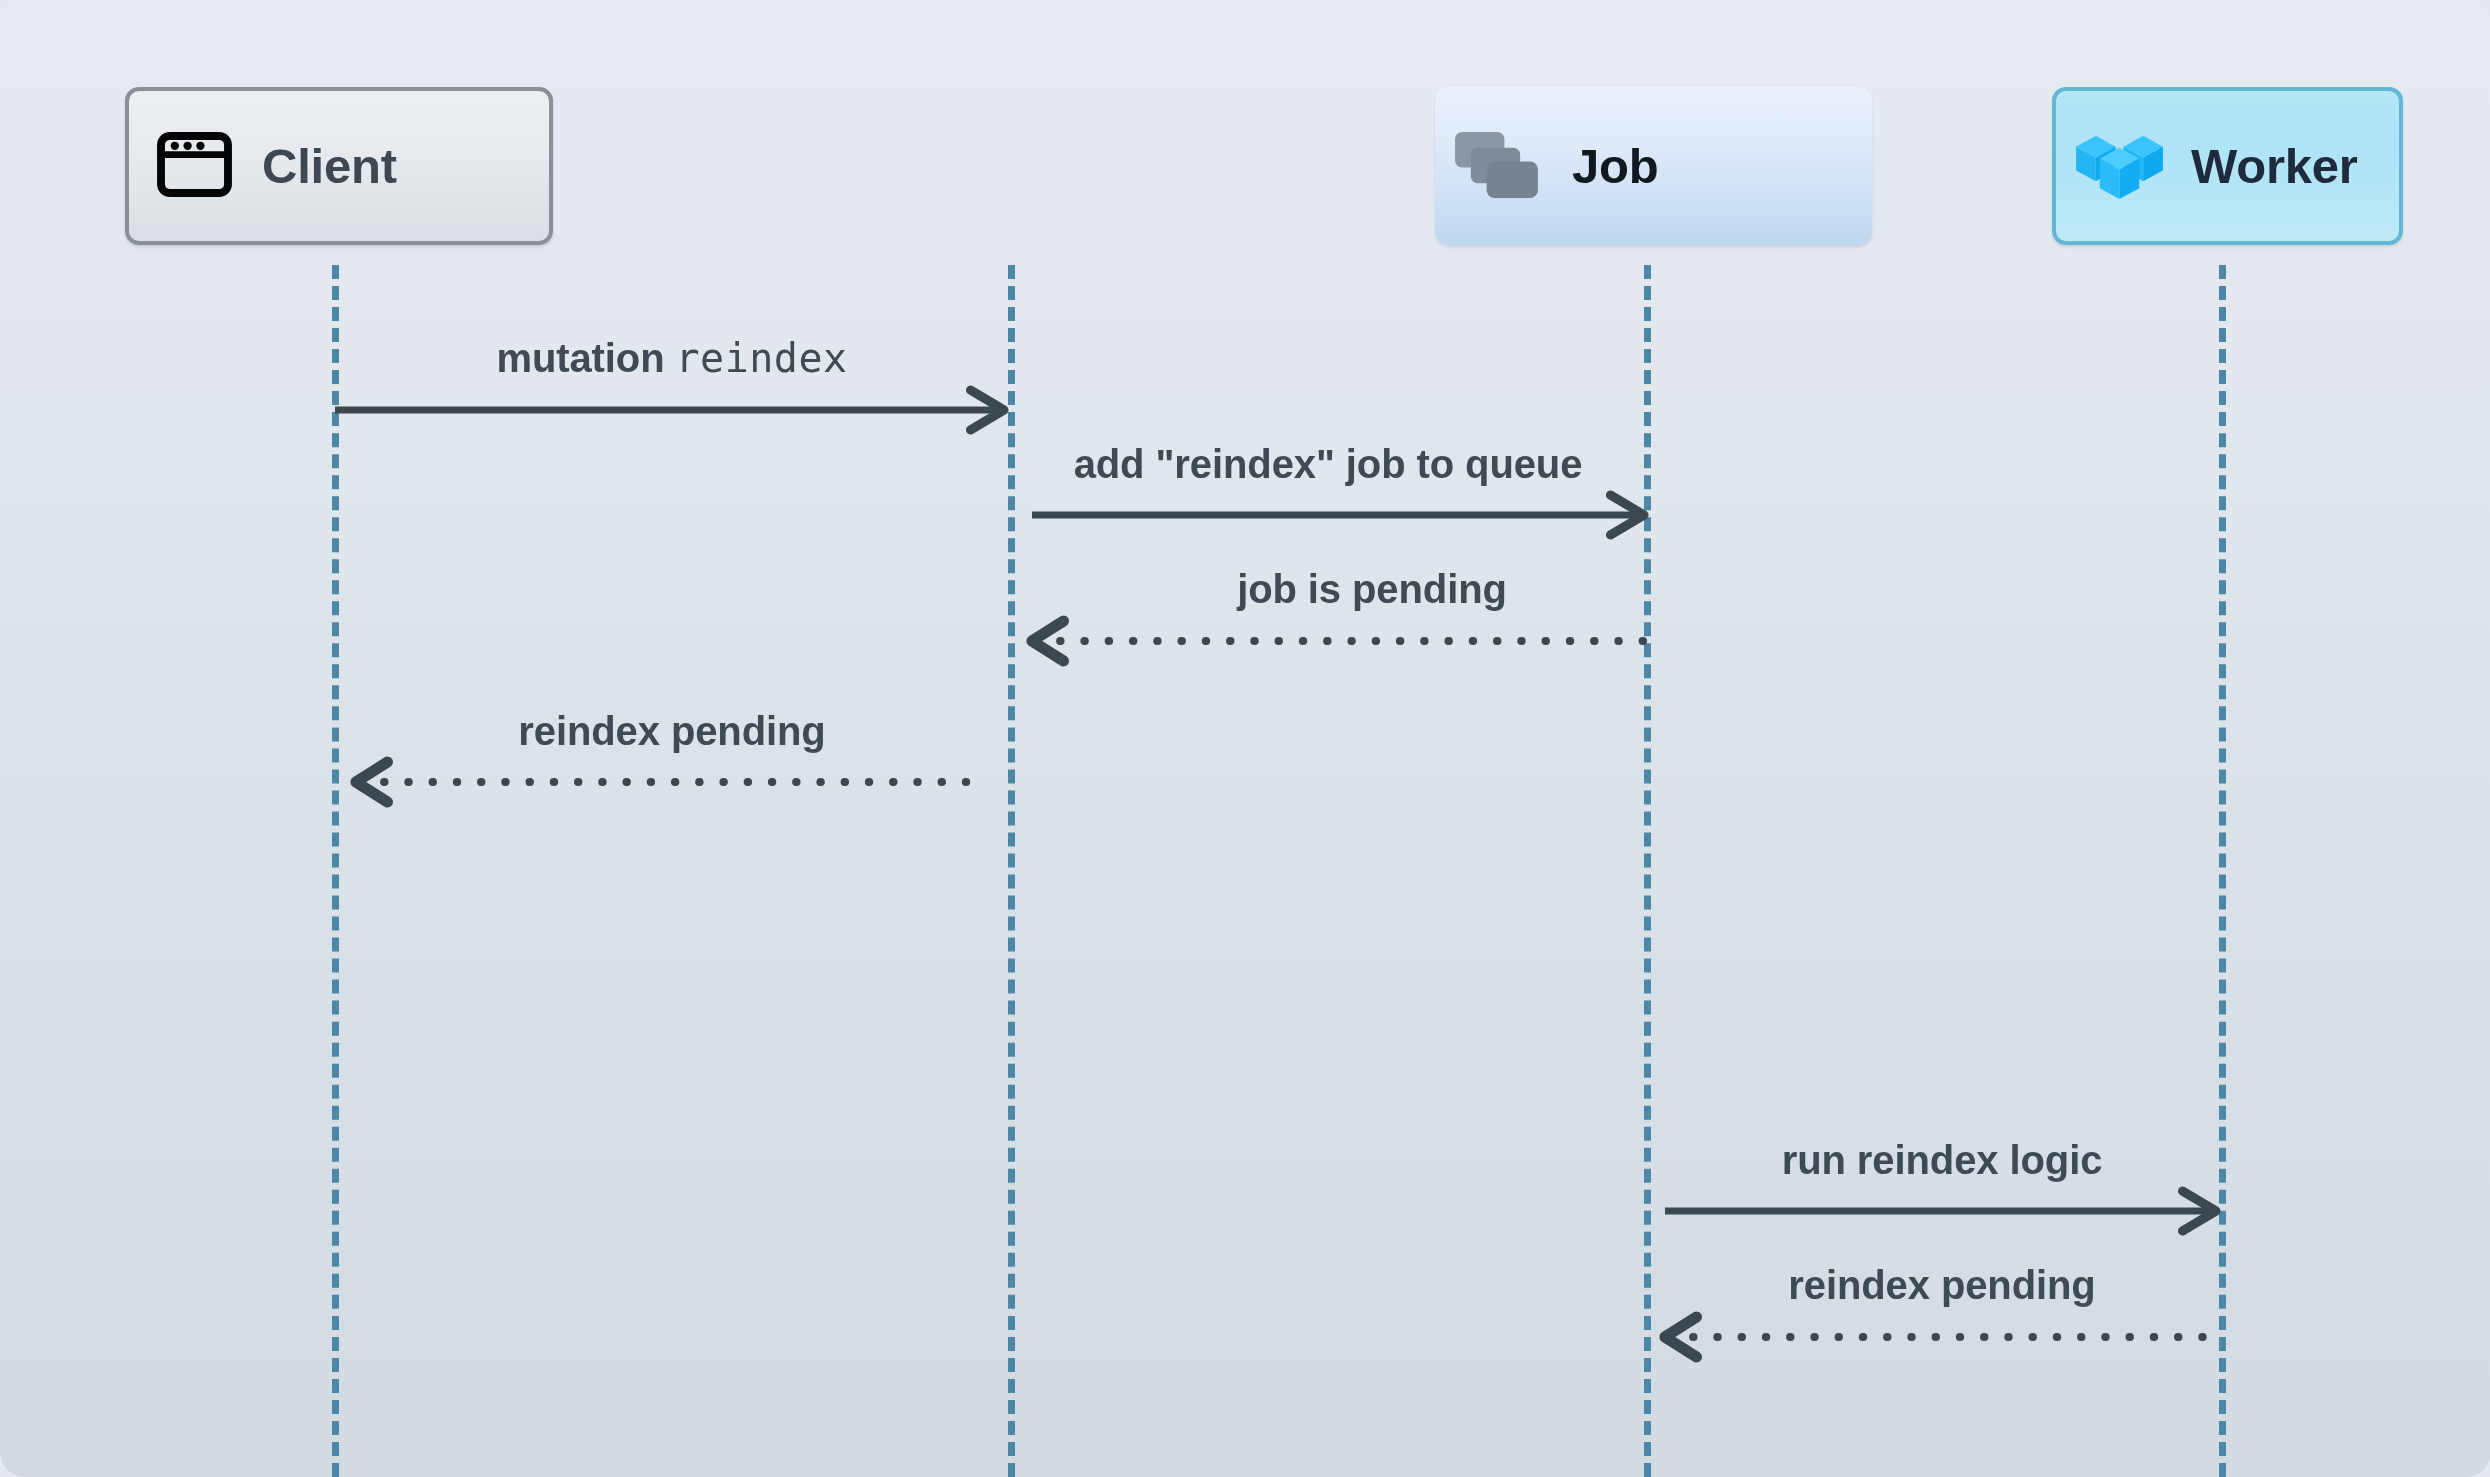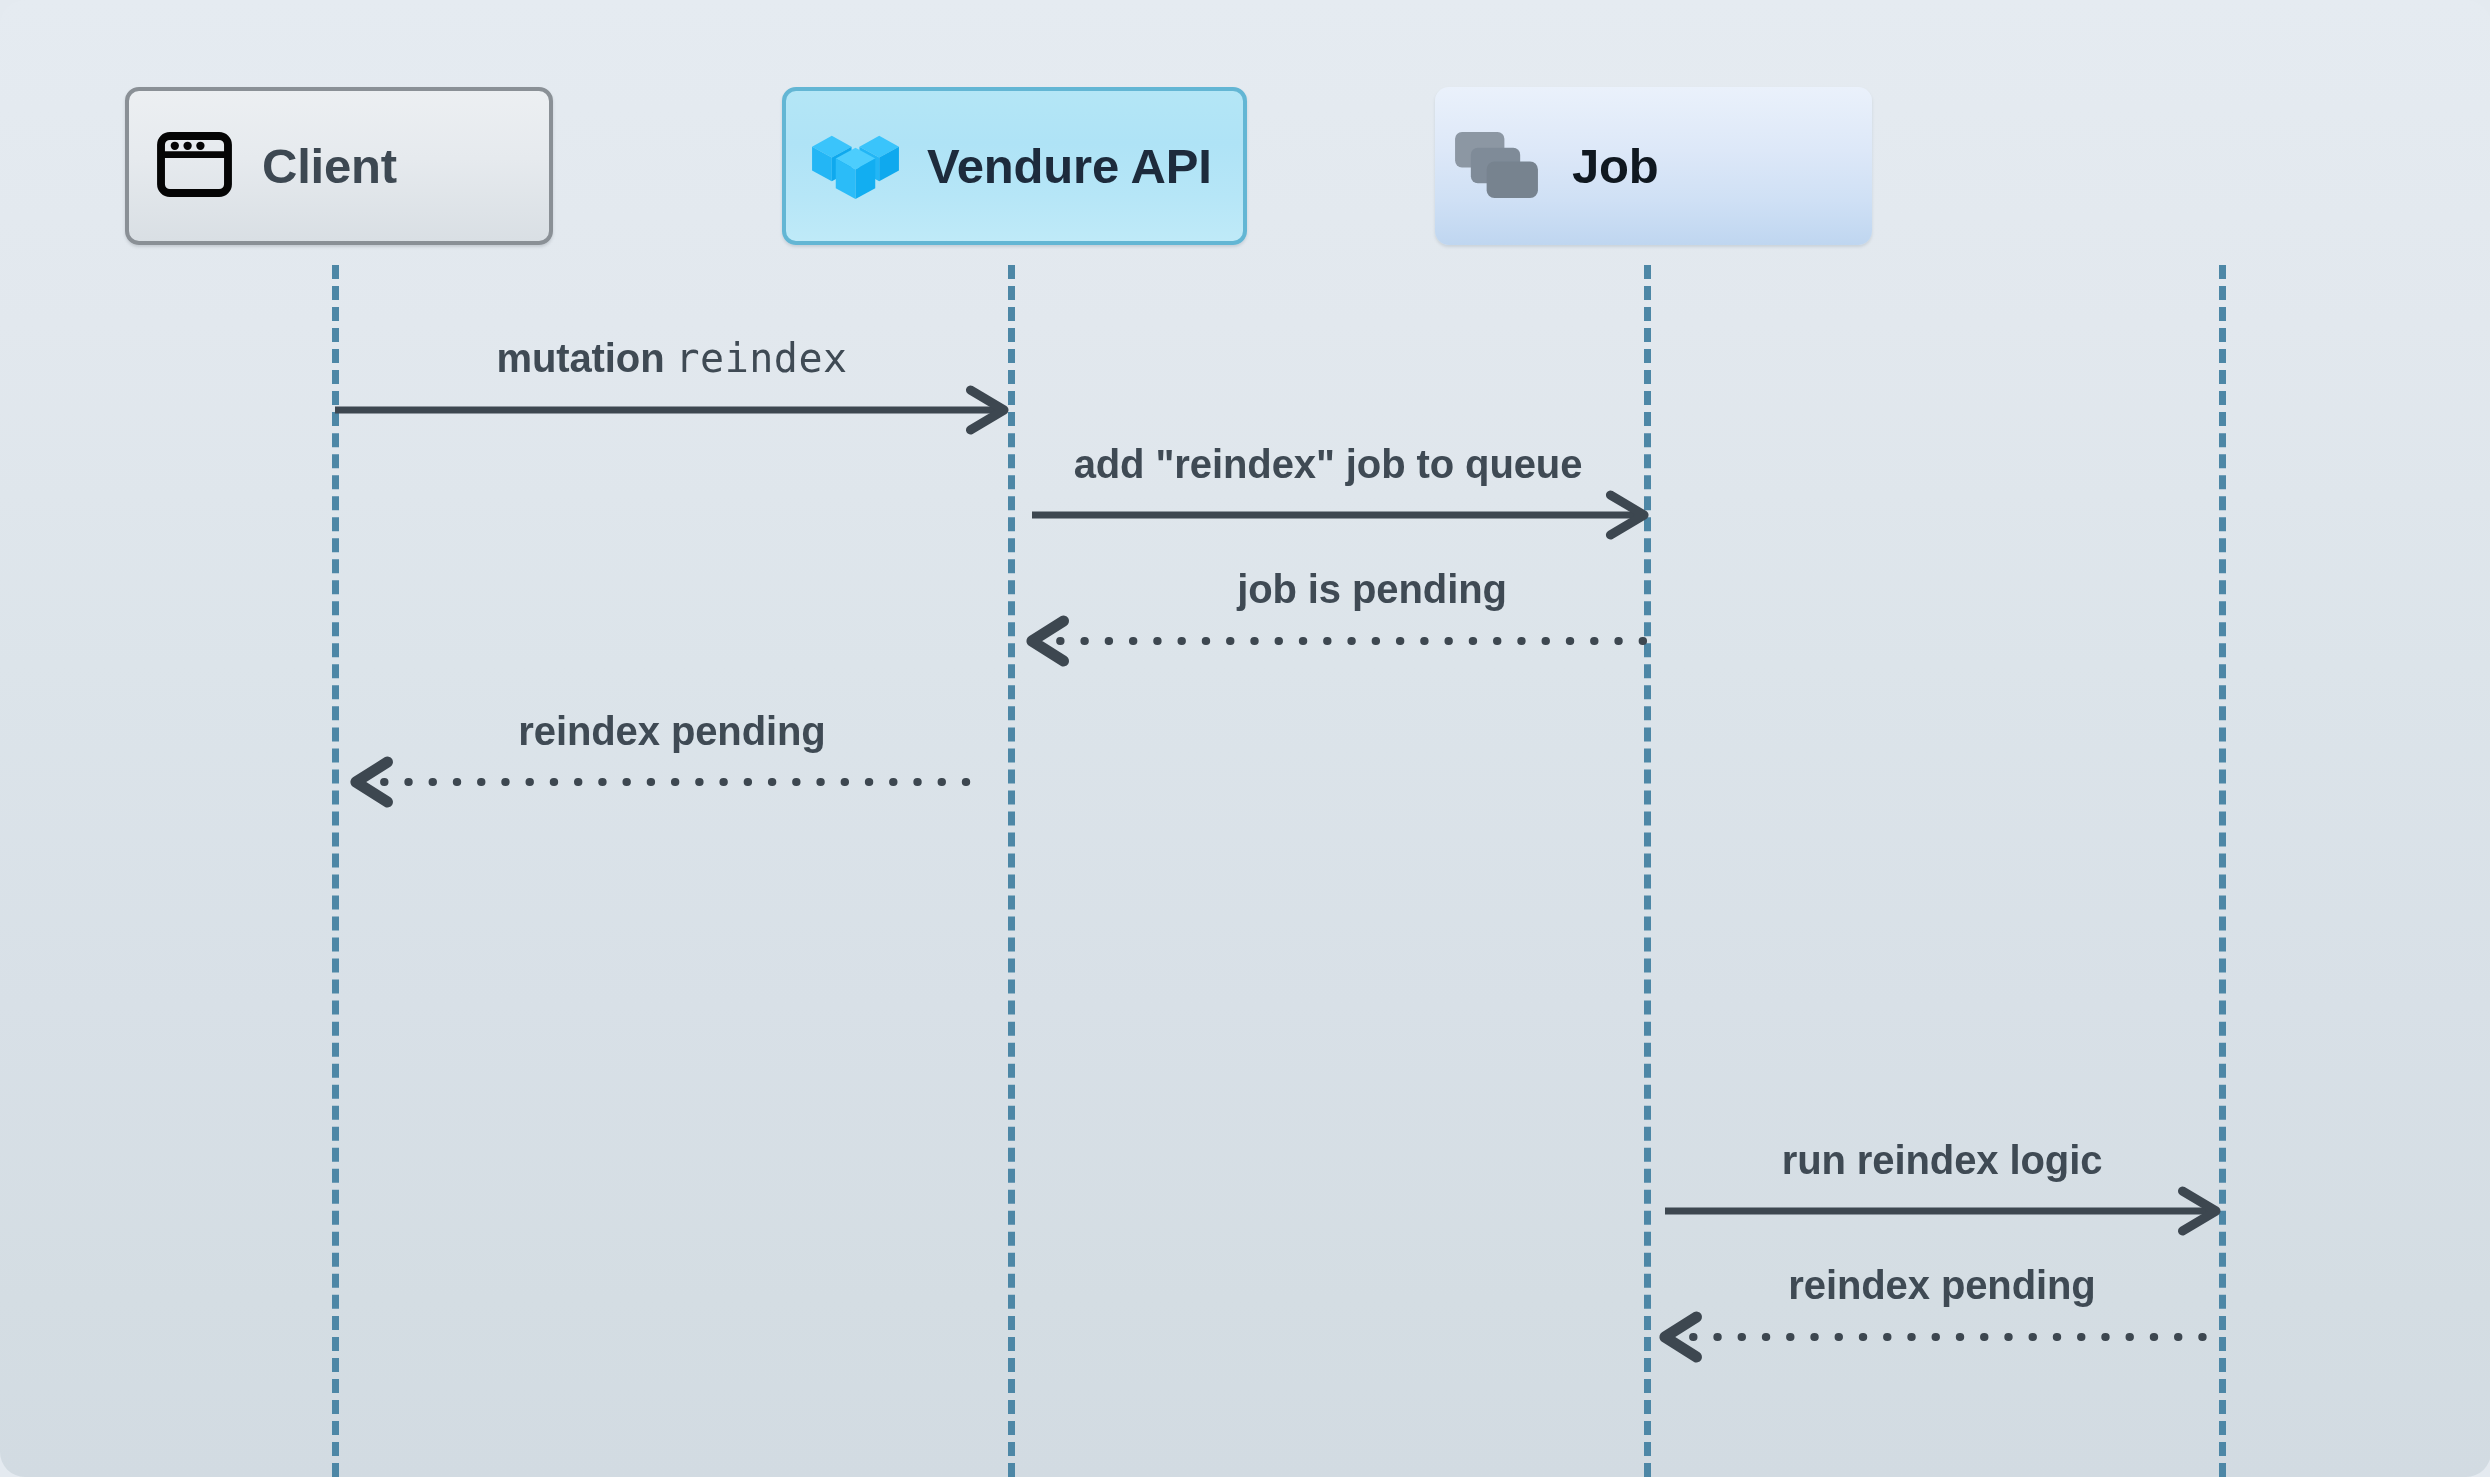--- a/index.html
+++ b/index.html
@@ -106,51 +106,48 @@
         <rect x="4" y="4" width="68" height="58" rx="9" ry="9" fill="none" stroke="#050505" stroke-width="8"></rect>
         <line x1="6" y1="23" x2="70" y2="23" stroke="#050505" stroke-width="7"></line>
         <circle cx="18" cy="14" r="4.2" fill="#050505"></circle>
         <circle cx="31" cy="14" r="4.2" fill="#050505"></circle>
         <circle cx="44" cy="14" r="4.2" fill="#050505"></circle>
       </svg>
     </span>
     <span class="p-label">Client</span>
   </div>
 
-  <div class="participant p-vendure">
-    <span class="p-icon">
-      <svg width="95" height="77" viewBox="0 0 96 78">
-
-        <polygon points="4,21 24,10 44,21 24,32" fill="#3ac4fb"></polygon>
-        <polygon points="4,21 24,32 24,56 4,45" fill="#23b6f5"></polygon>
-        <polygon points="24,32 44,21 44,45 24,56" fill="#0fa9ee"></polygon>
-
-        <polygon points="52,21 72,10 92,21 72,32" fill="#3ac4fb"></polygon>
-        <polygon points="52,21 72,32 72,56 52,45" fill="#23b6f5"></polygon>
-        <polygon points="72,32 92,21 92,45 72,56" fill="#0fa9ee"></polygon>
-
-        <polygon points="28,33 48,22 68,33 48,44" fill="#4ccdfd"></polygon>
-        <polygon points="28,33 48,44 48,74 28,63" fill="#2bbcf8"></polygon>
-        <polygon points="48,44 68,33 68,63 48,74" fill="#12aef1"></polygon>
-      </svg>
-    </span>
-    <span class="p-label">Vendure API</span>
-  </div>
 
   <div class="participant p-job">
     <span class="p-icon">
       <svg width="91" height="73" viewBox="0 0 92 74">
         <rect x="4" y="4" width="50" height="36" rx="7" ry="7" fill="#8c97a3"></rect>
         <rect x="20" y="20" width="50" height="36" rx="7" ry="7" fill="#7f8b98"></rect>
         <rect x="36" y="34" width="52" height="37" rx="8" ry="8" fill="#77838f"></rect>
       </svg>
     </span>
     <span class="p-label">Job</span>
   </div>
 
+  <div class="participant p-worker">
+    <span class="p-icon">
+      <svg width="95" height="77" viewBox="0 0 96 78">
+        <polygon points="4,21 24,10 44,21 24,32" fill="#3ac4fb"></polygon>
+        <polygon points="4,21 24,32 24,56 4,45" fill="#23b6f5"></polygon>
+        <polygon points="24,32 44,21 44,45 24,56" fill="#0fa9ee"></polygon>
+        <polygon points="52,21 72,10 92,21 72,32" fill="#3ac4fb"></polygon>
+        <polygon points="52,21 72,32 72,56 52,45" fill="#23b6f5"></polygon>
+        <polygon points="72,32 92,21 92,45 72,56" fill="#0fa9ee"></polygon>
+        <polygon points="28,33 48,22 68,33 48,44" fill="#4ccdfd"></polygon>
+        <polygon points="28,33 48,44 48,74 28,63" fill="#2bbcf8"></polygon>
+        <polygon points="48,44 68,33 68,63 48,74" fill="#12aef1"></polygon>
+      </svg>
+    </span>
+    <span class="p-label">Worker</span>
+  </div>
 
   <div class="lifeline" style="left:332px;"></div>
   <div class="lifeline" style="left:1008px;"></div>
   <div class="lifeline" style="left:1644px;"></div>
   <div class="lifeline" style="left:2219px;"></div>
 
   <div class="msg">
     <div class="msg-label" style="left:672px; top:335px;">
       <span>mutation</span>
       <span class="mono">reindex</span>

